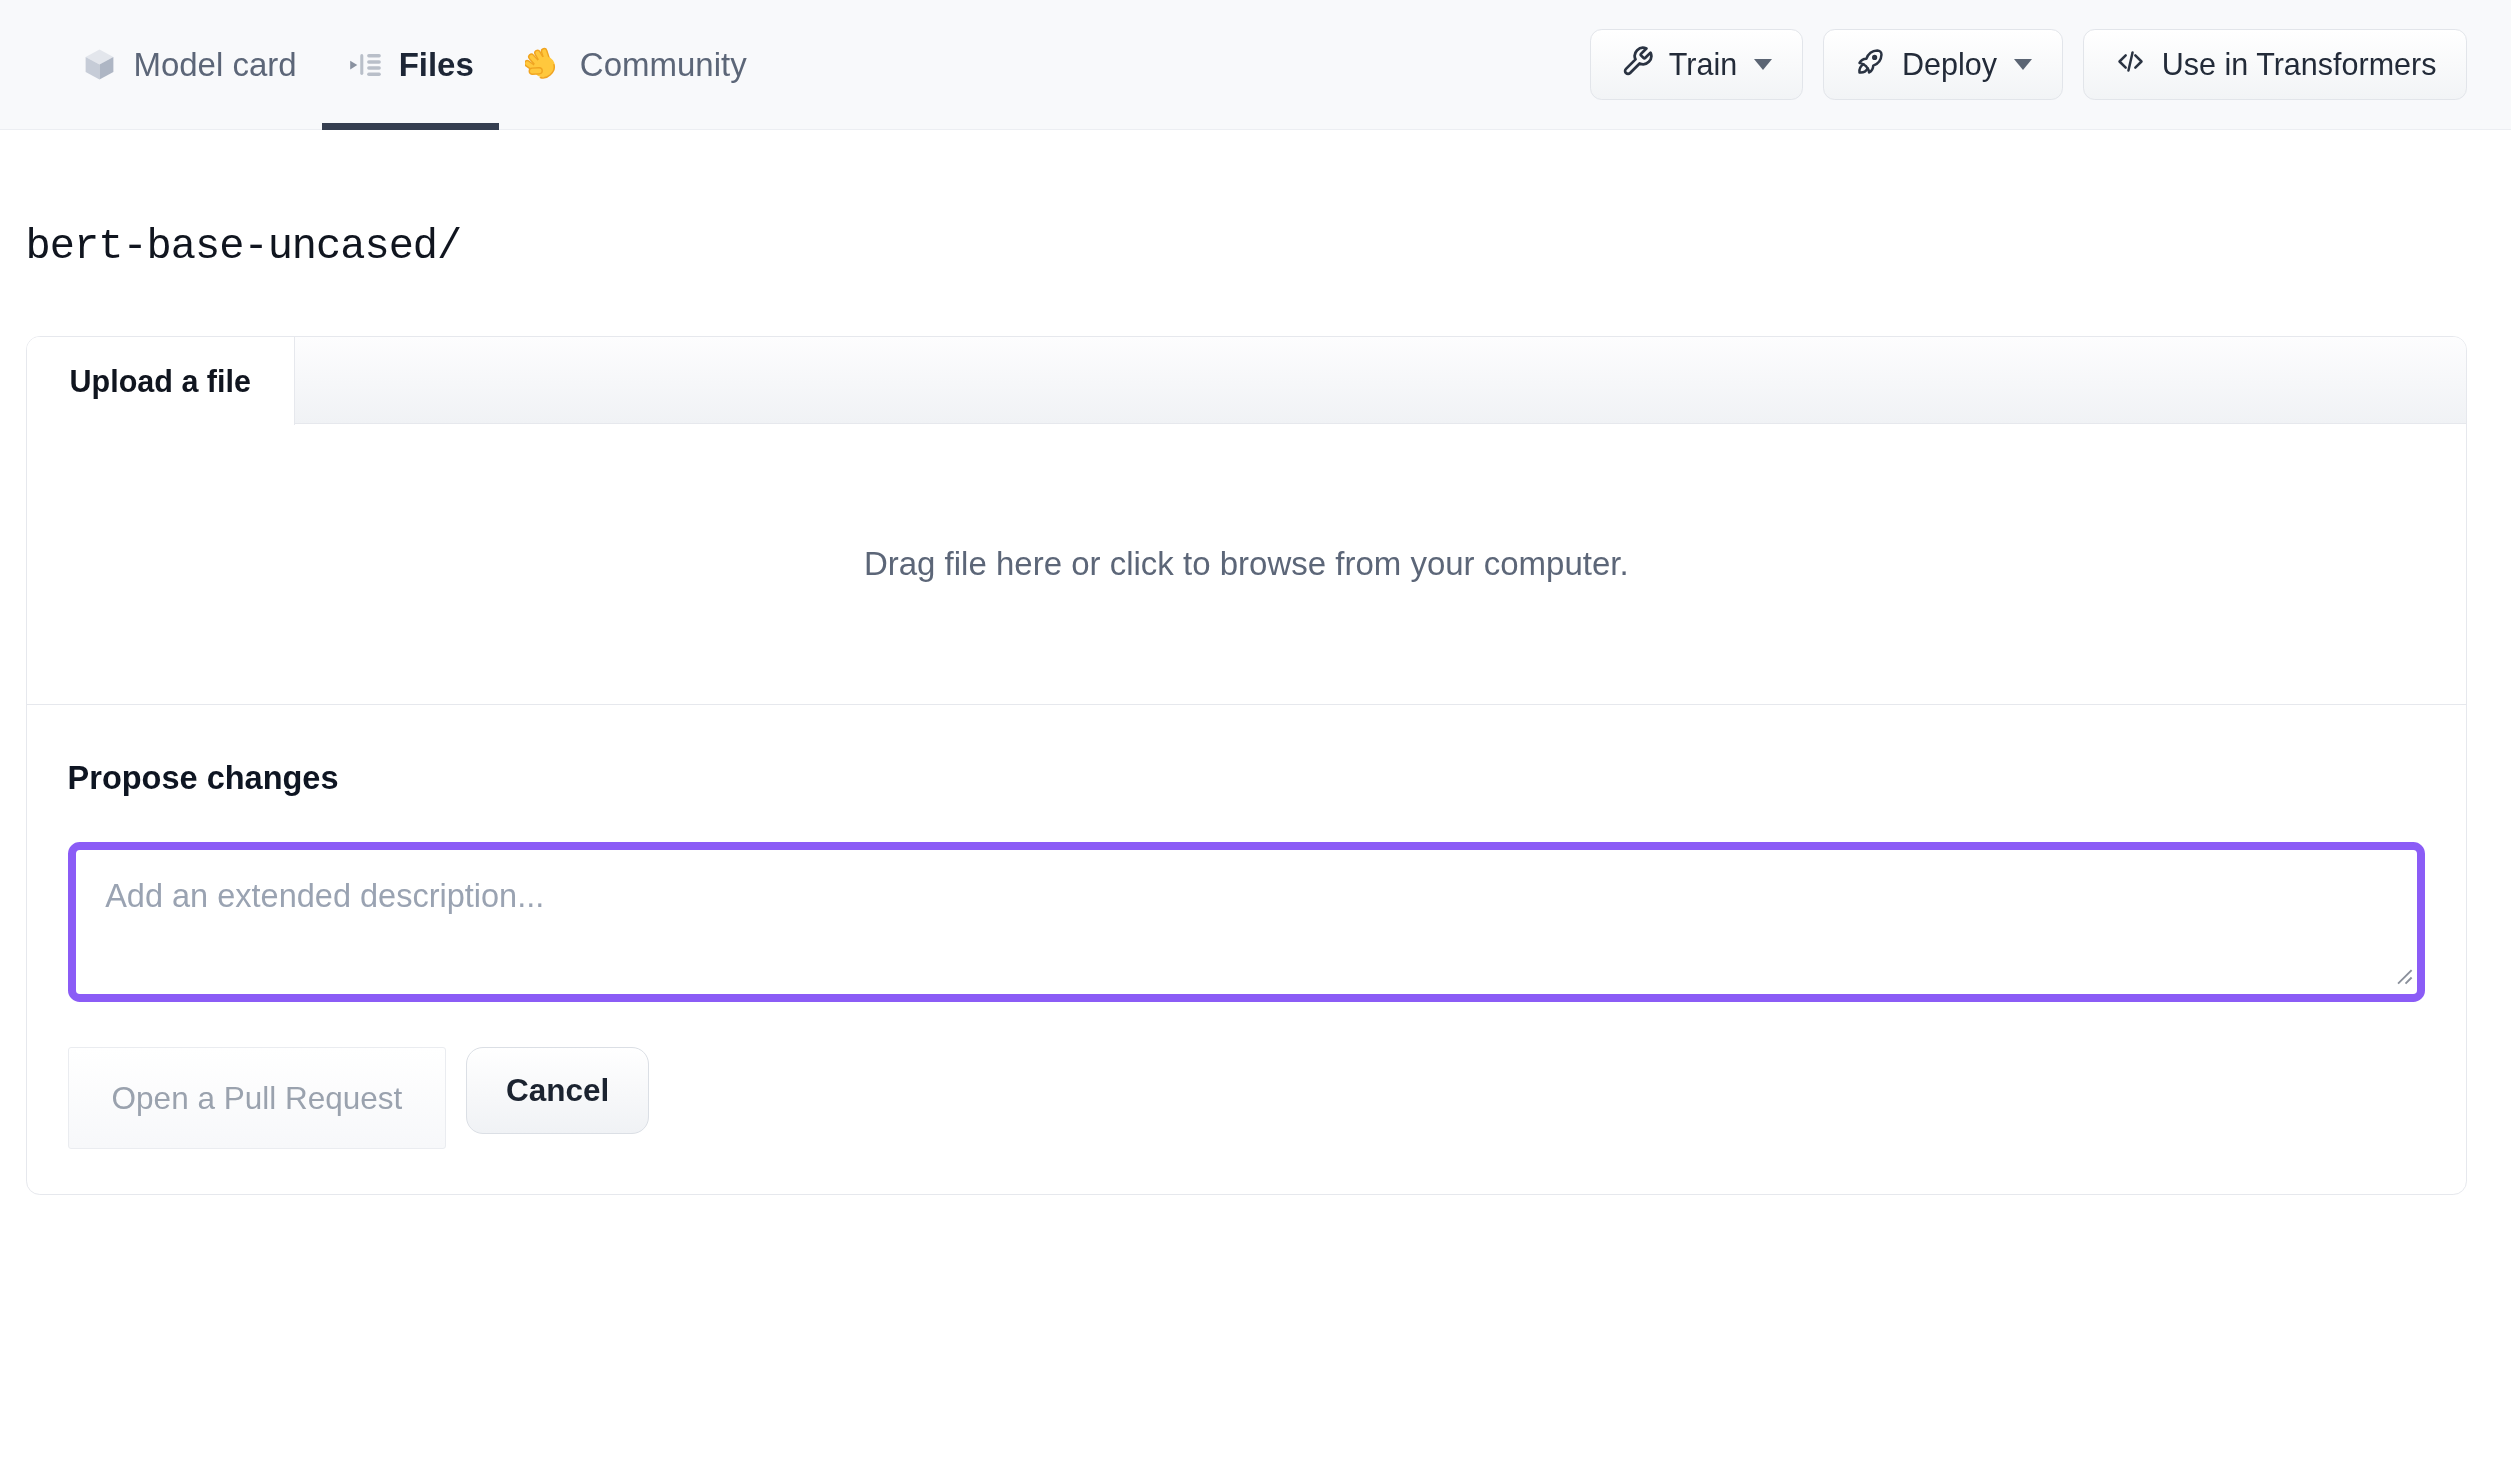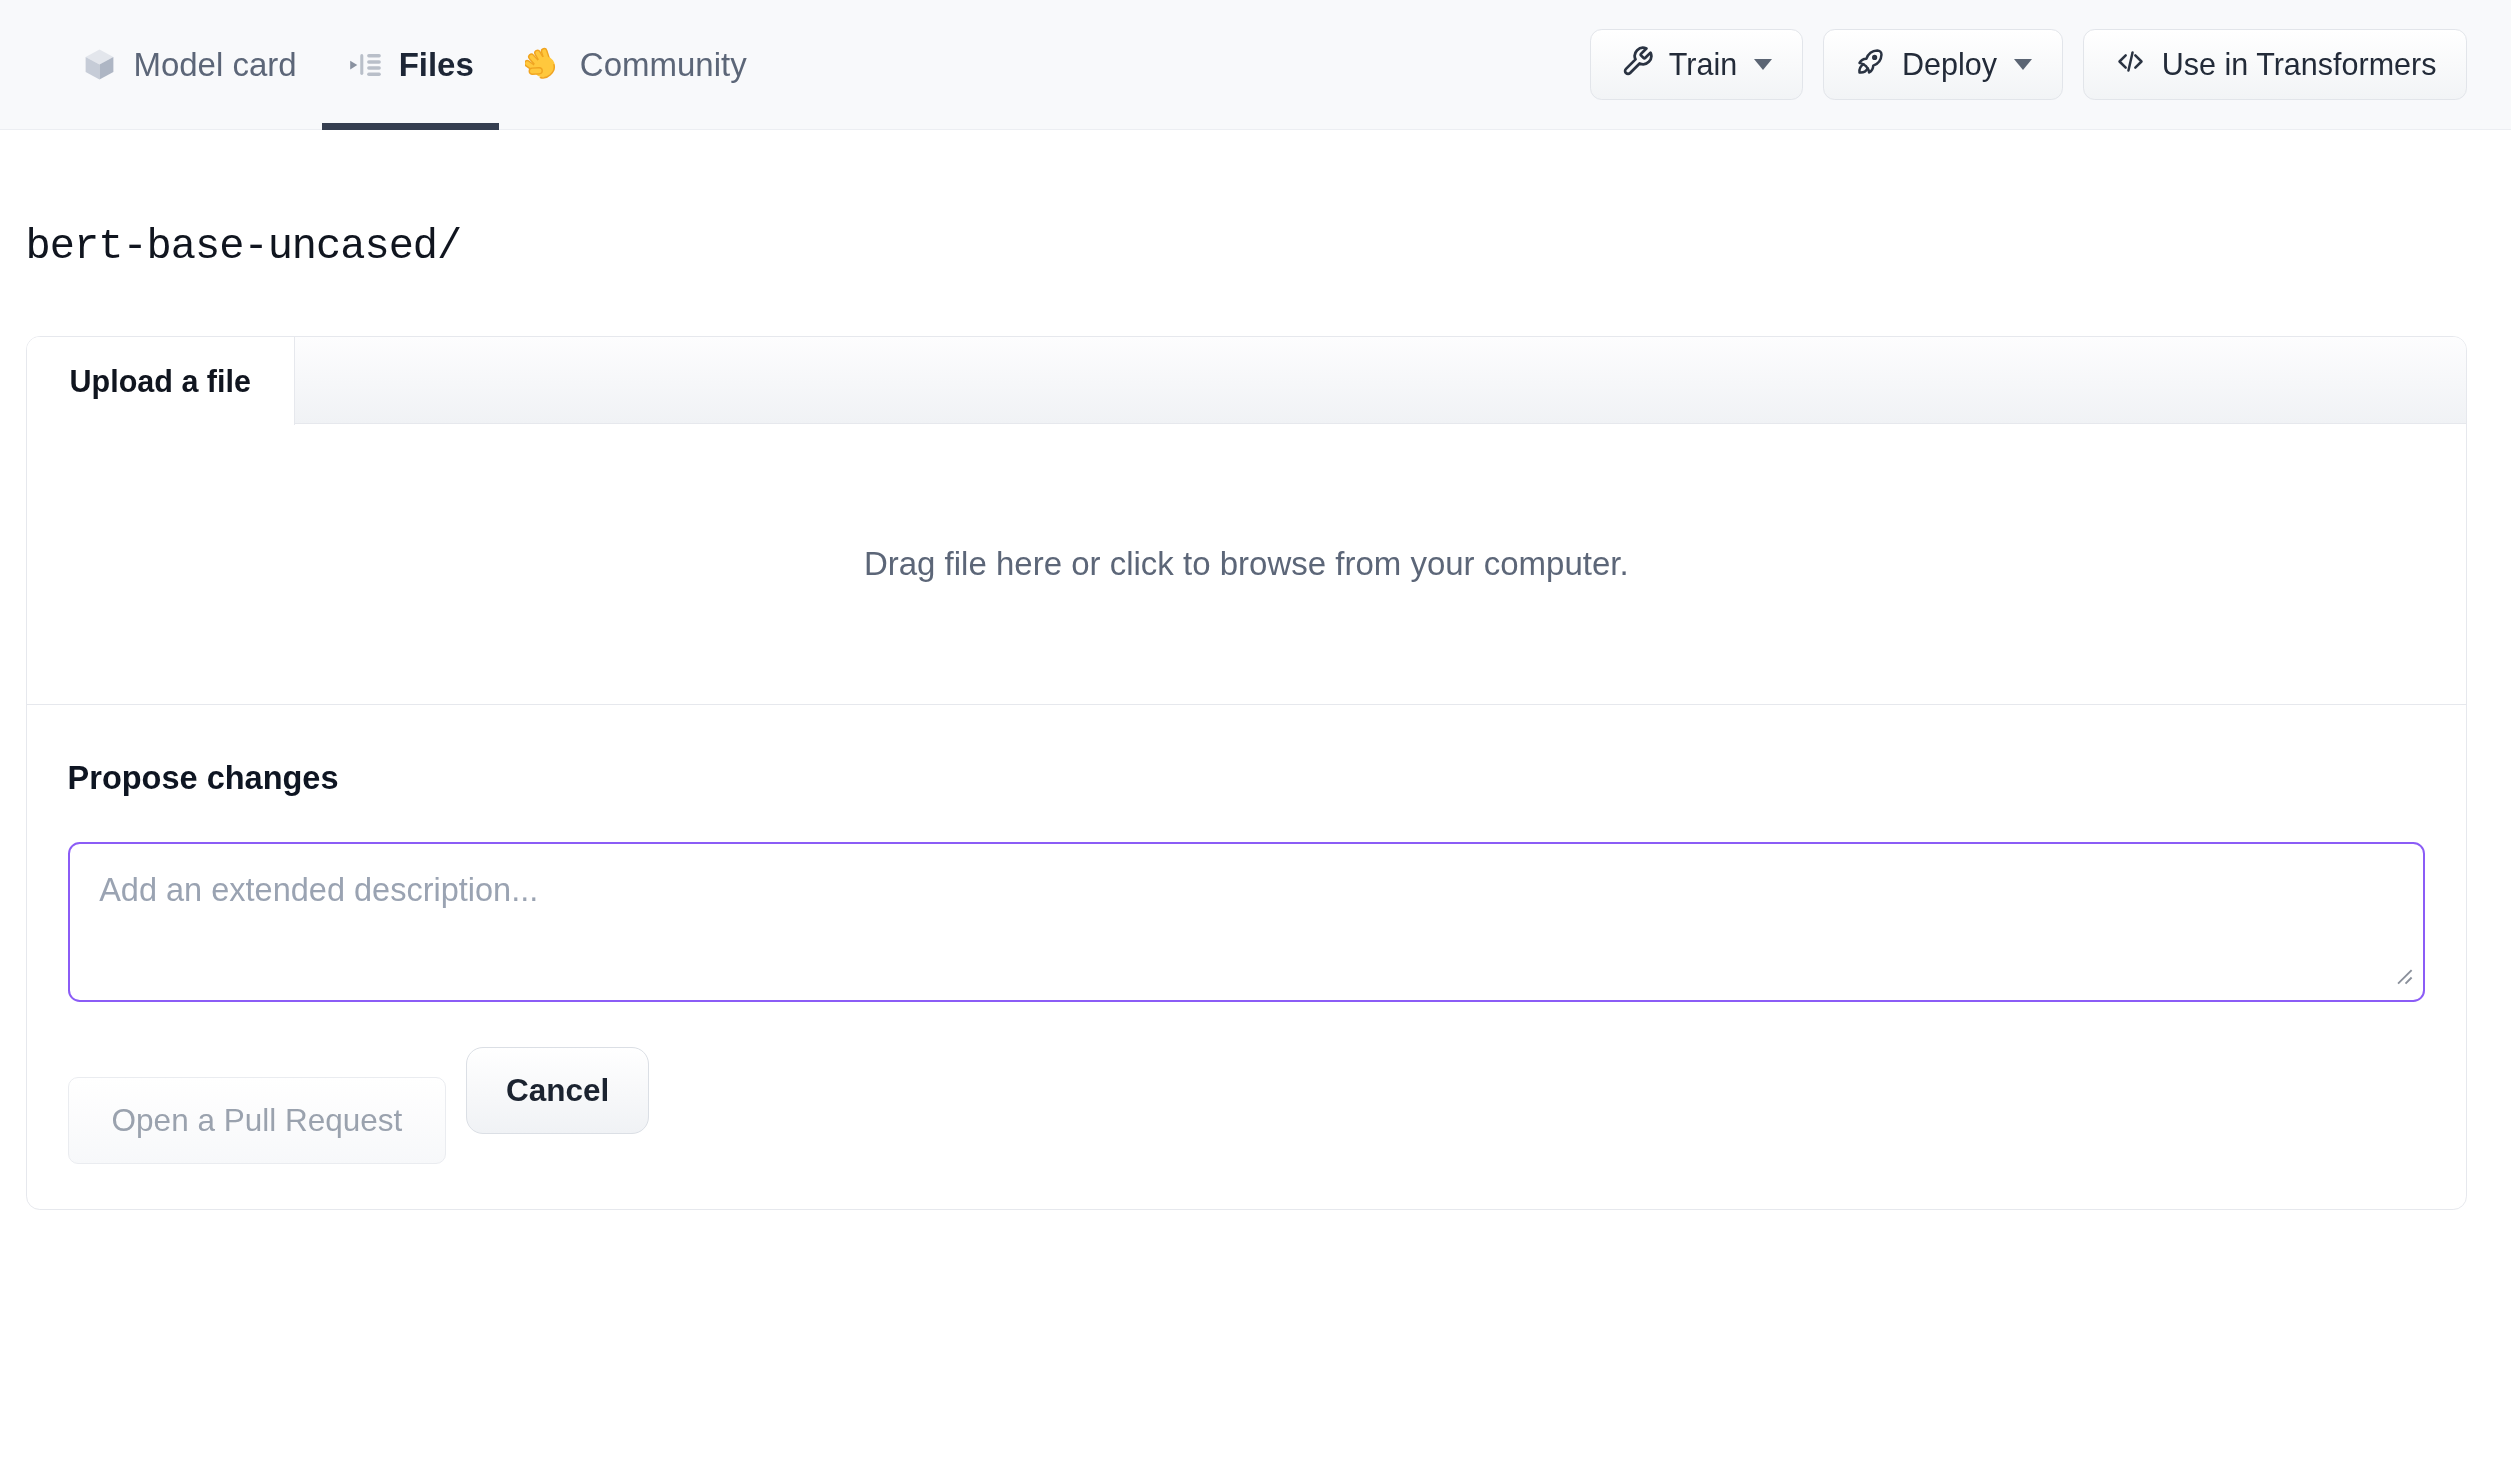--- a/index.html
+++ b/index.html
@@ -134,46 +134,45 @@
     font-size: 32.5px;
     color: #1f2937;
     outline: none;
     background: #ffffff;
   }
   .textarea-wrap { position: relative; margin-top: 45px; }
   .desc-textarea {
     display: block;
     width: 100%;
     height: 160px;
-    border: 2px solid #8b5cf6;
+    border: 8px solid #8b5cf6;
     border-radius: 11.8px;
     padding: 27.6px 29.6px;
     font-family: inherit;
     font-size: 32.5px;
     color: #1f2937;
     outline: none;
     resize: none;
     background: #ffffff;
   }
   ::placeholder { color: #9aa3b2; opacity: 1; }
   .grip { position: absolute; right: 8.9px; bottom: 10.8px; pointer-events: none; }
 
   .btn-row { margin-top: 45px; display: flex; gap: 19.7px; }
   .pr-btn {
-    height: 87px;
+    height: 102px;
     padding: 0 43px;
     font-family: inherit;
     font-size: 31.5px;
     color: #9aa2ae;
     border: 1px solid #eaecf0;
-    border-radius: 10px;
+    border-radius: 3px;
     background: linear-gradient(180deg, #ffffff, #f7f8fa);
     cursor: pointer;
     white-space: nowrap;
-    margin-top: 30px;
   }
   .cancel-btn {
     height: 87px;
     padding: 0 39px;
     font-family: inherit;
     font-size: 31.5px;
     font-weight: 600;
     color: #1b2330;
     border: 1px solid #dbdfe5;
     border-radius: 17px;

